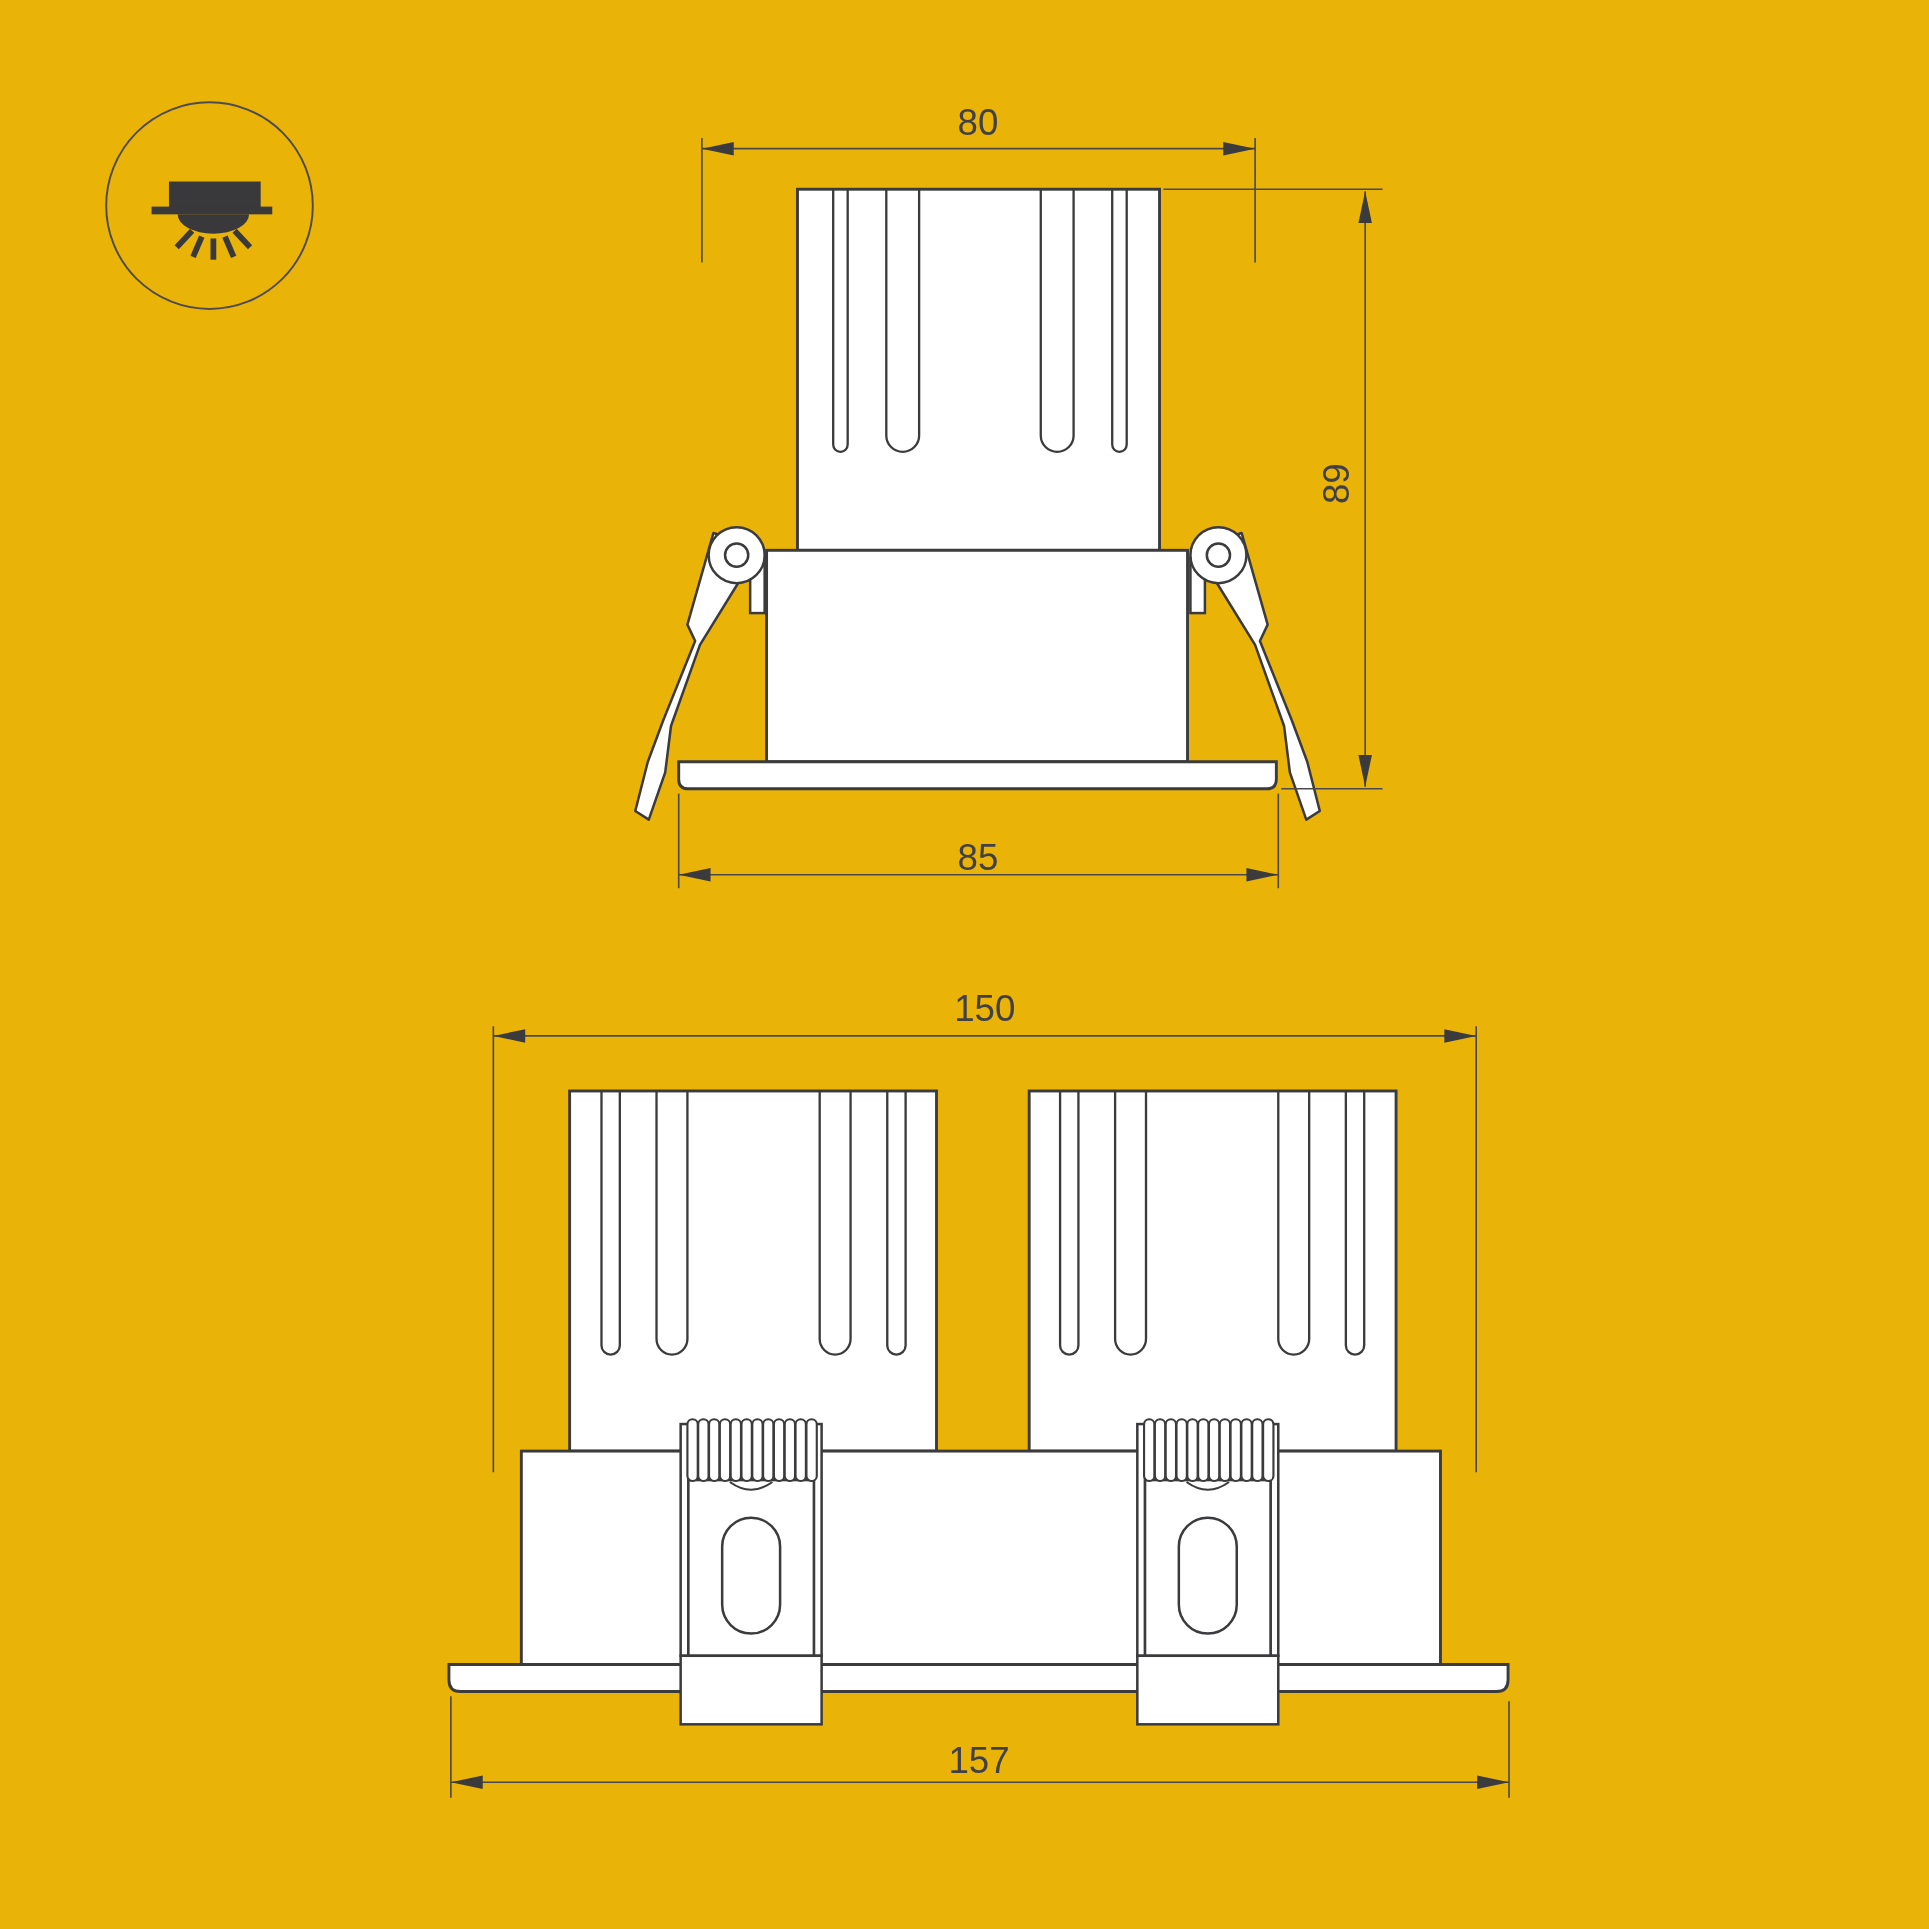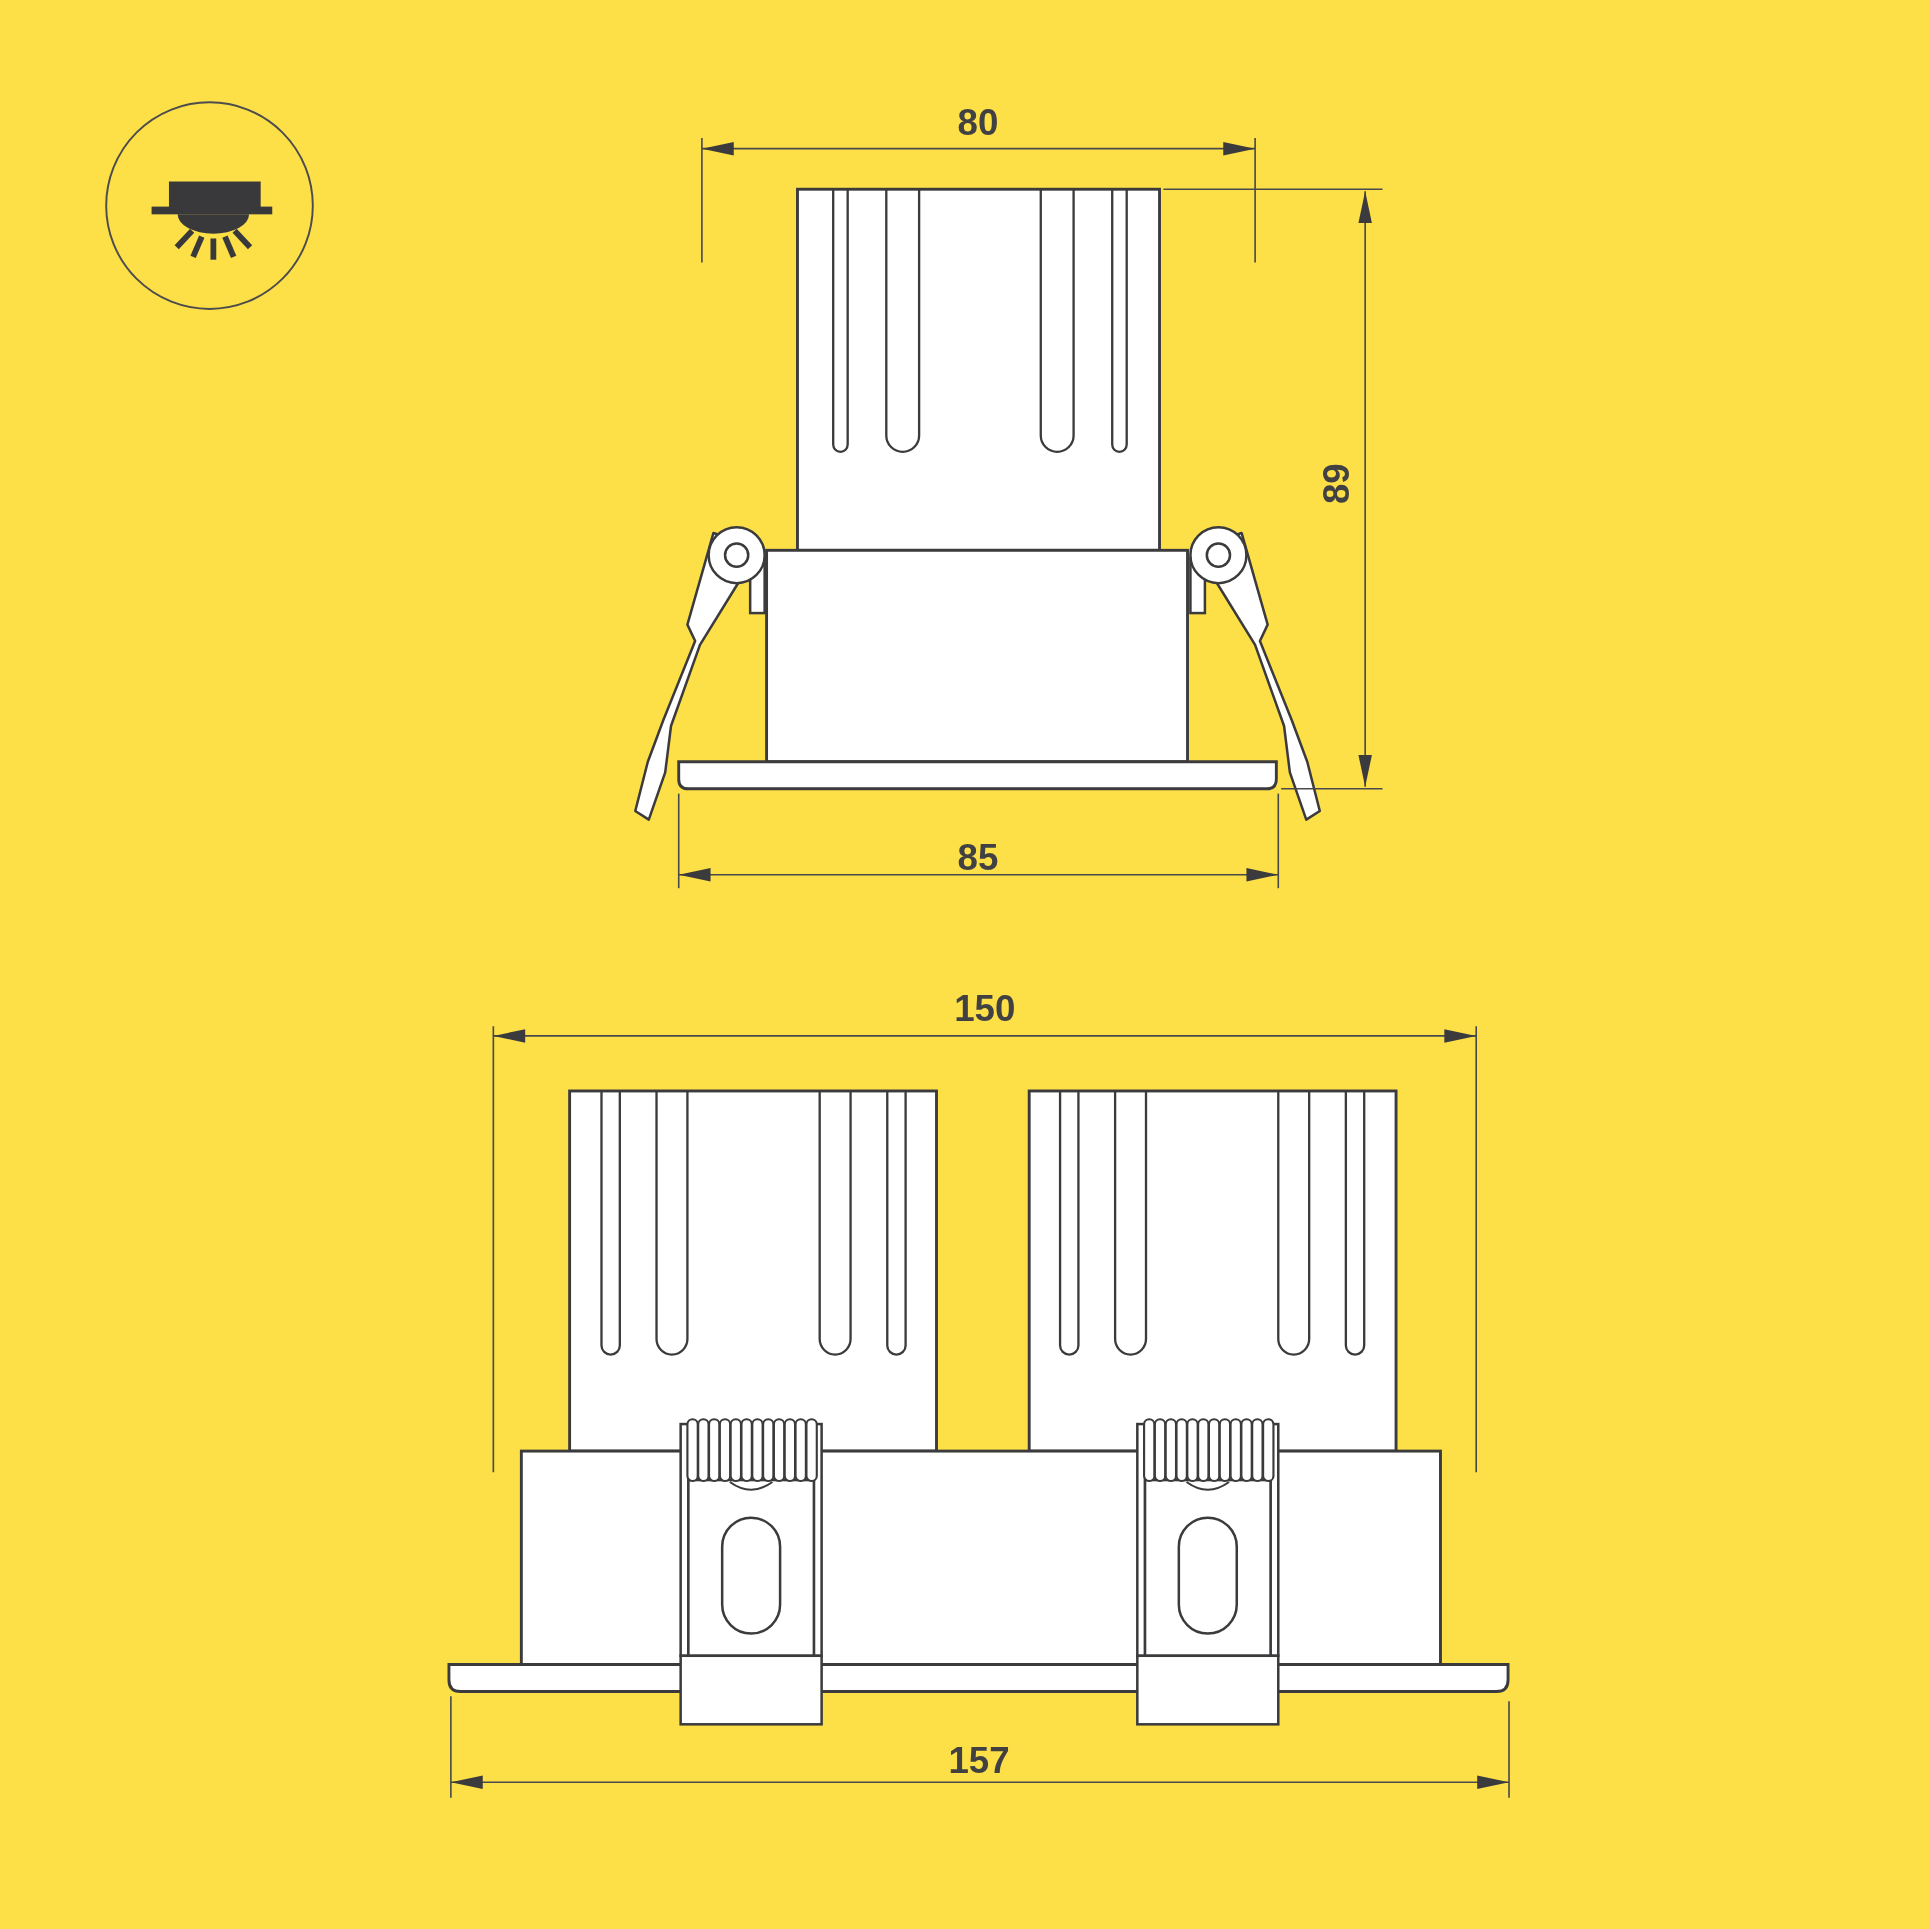--- a/index.html
+++ b/index.html
@@ -1,16 +1,16 @@
 <!DOCTYPE html>
 <html><head>
 <meta charset="utf-8">
 <style>
   html,body{margin:0;padding:0;background:#ffffff;}
-  .canvas{position:relative;width:1929px;height:1929px;background:#fde047;overflow:hidden;font-weight:bold;}
+  .canvas{position:relative;width:1929px;height:1929px;background:#eab308;overflow:hidden;}
   svg{display:block;}
   .outline{fill:#ffffff;stroke:#3b3b3d;stroke-width:3;stroke-linejoin:miter;}
   .thin-outline{fill:#ffffff;stroke:#3b3b3d;stroke-width:2.6;stroke-linejoin:miter;}
   .slot{fill:none;stroke:#3b3b3d;stroke-width:2.4;}
   .dim{stroke:#4a4a4c;stroke-width:1.7;fill:none;}
   .arrow{fill:#3b3b3d;stroke:none;}
   .lbl{font-family:"Liberation Sans",sans-serif;font-size:38px;fill:#414143;text-anchor:middle;}
   .clip{fill:#ffffff;stroke:#3b3b3d;stroke-width:2.6;stroke-linejoin:round;}
   .loop{fill:#ffffff;stroke:#3b3b3d;stroke-width:2.2;}
   .openarc{fill:none;stroke:#3b3b3d;stroke-width:2.2;}

